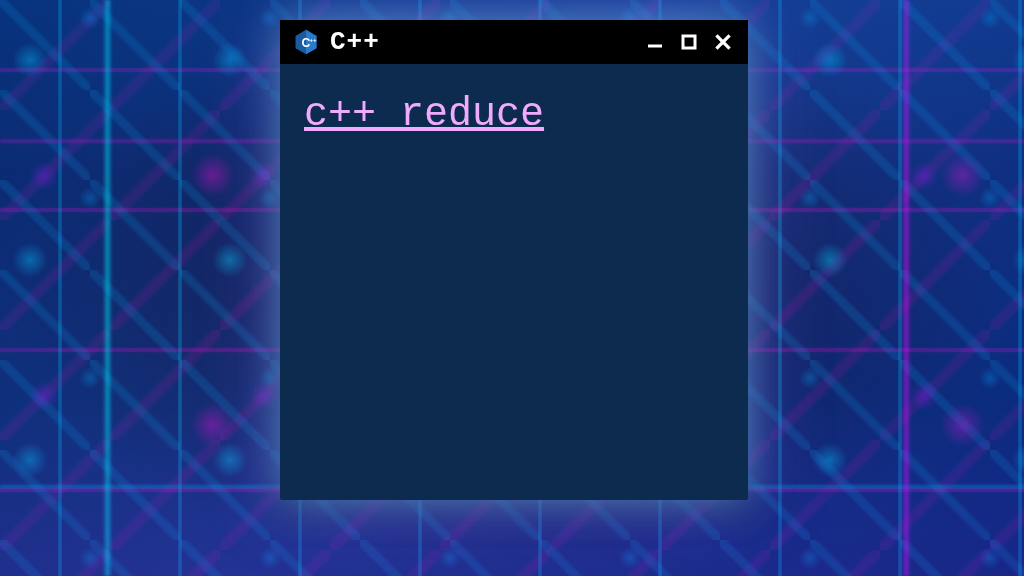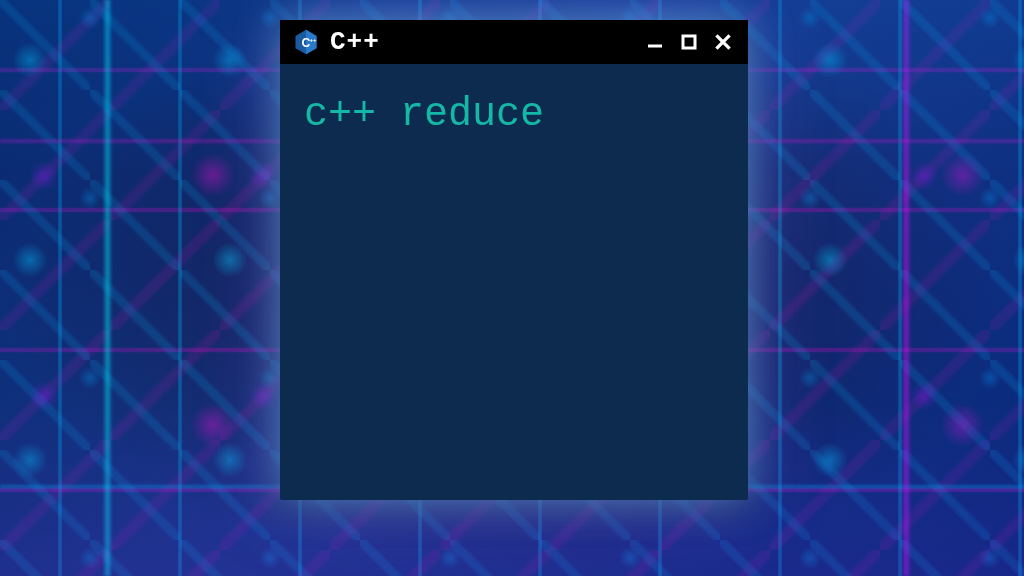--- a/index.html
+++ b/index.html
@@ -121,25 +121,26 @@
       stroke: #ffffff;
       stroke-width: 3;
       fill: none;
     }
     
     .content {
       padding: 28px 24px;
     }
     
     .code-text {
-      color: #14b8a6;
+      color: #f0abfc;
       font-size: 40px;
       font-family: 'Courier New', monospace;
       font-weight: normal;
       letter-spacing: 0px;
+      text-decoration: underline;
     }
   </style>
 </head>
 <body>
 
 <div class="circuit-bg"></div>
 <div class="glow-overlay"></div>
 
 <div class="window">
   <div class="titlebar">

